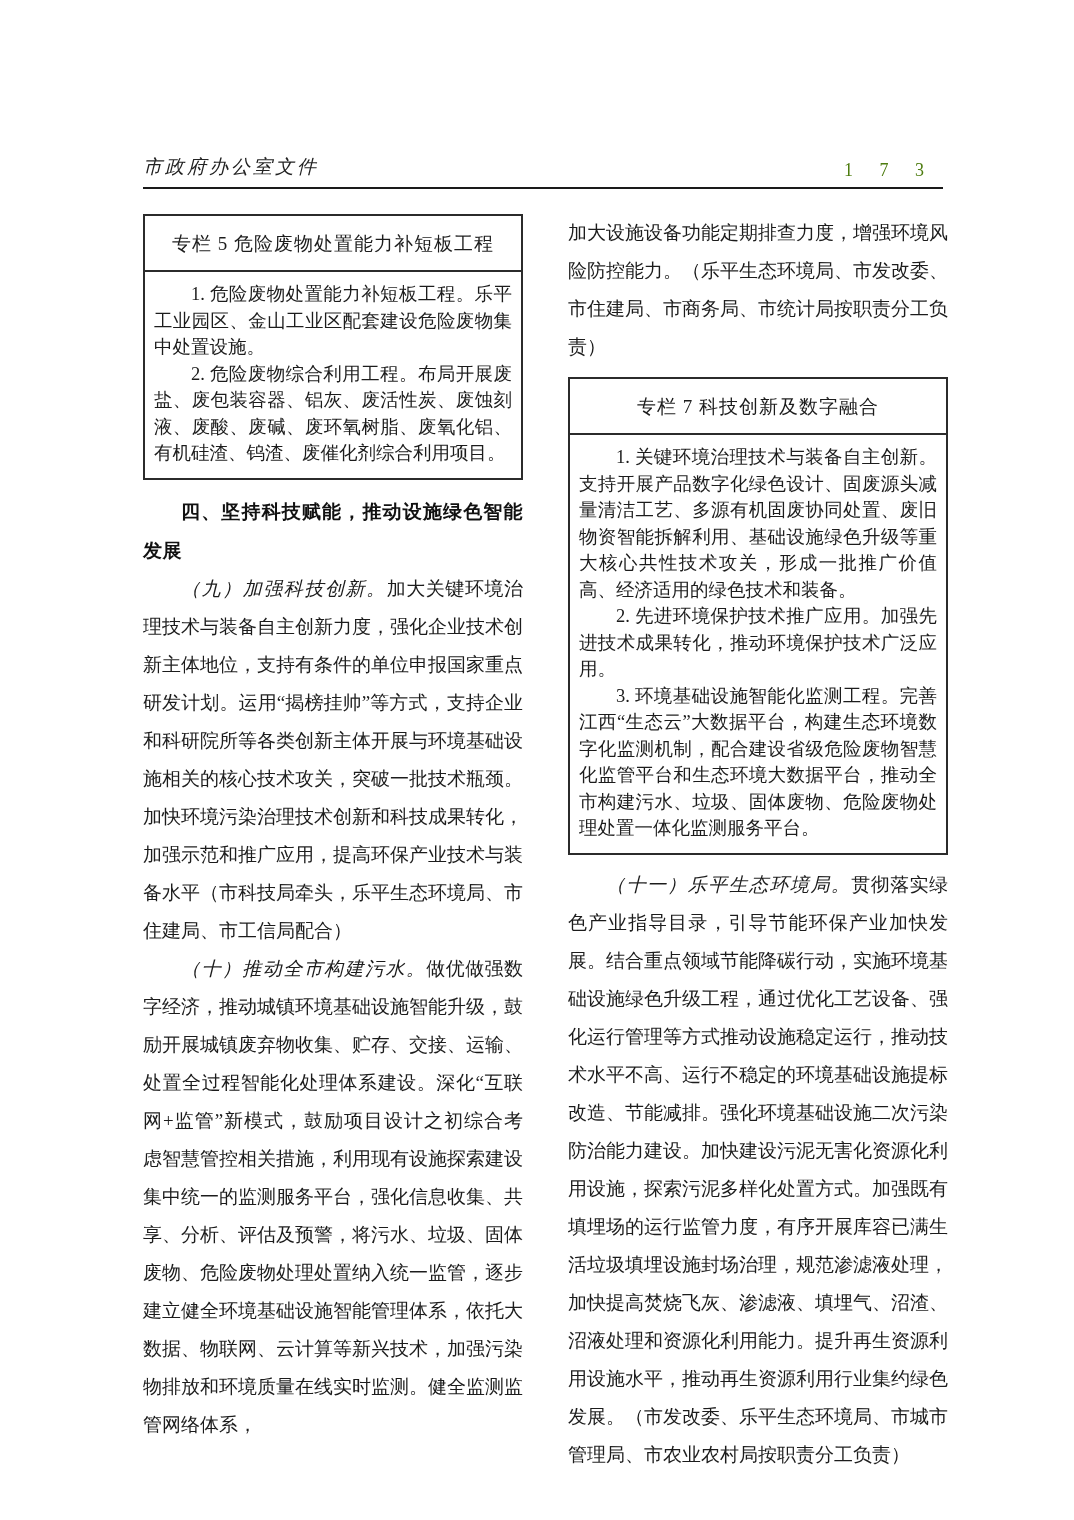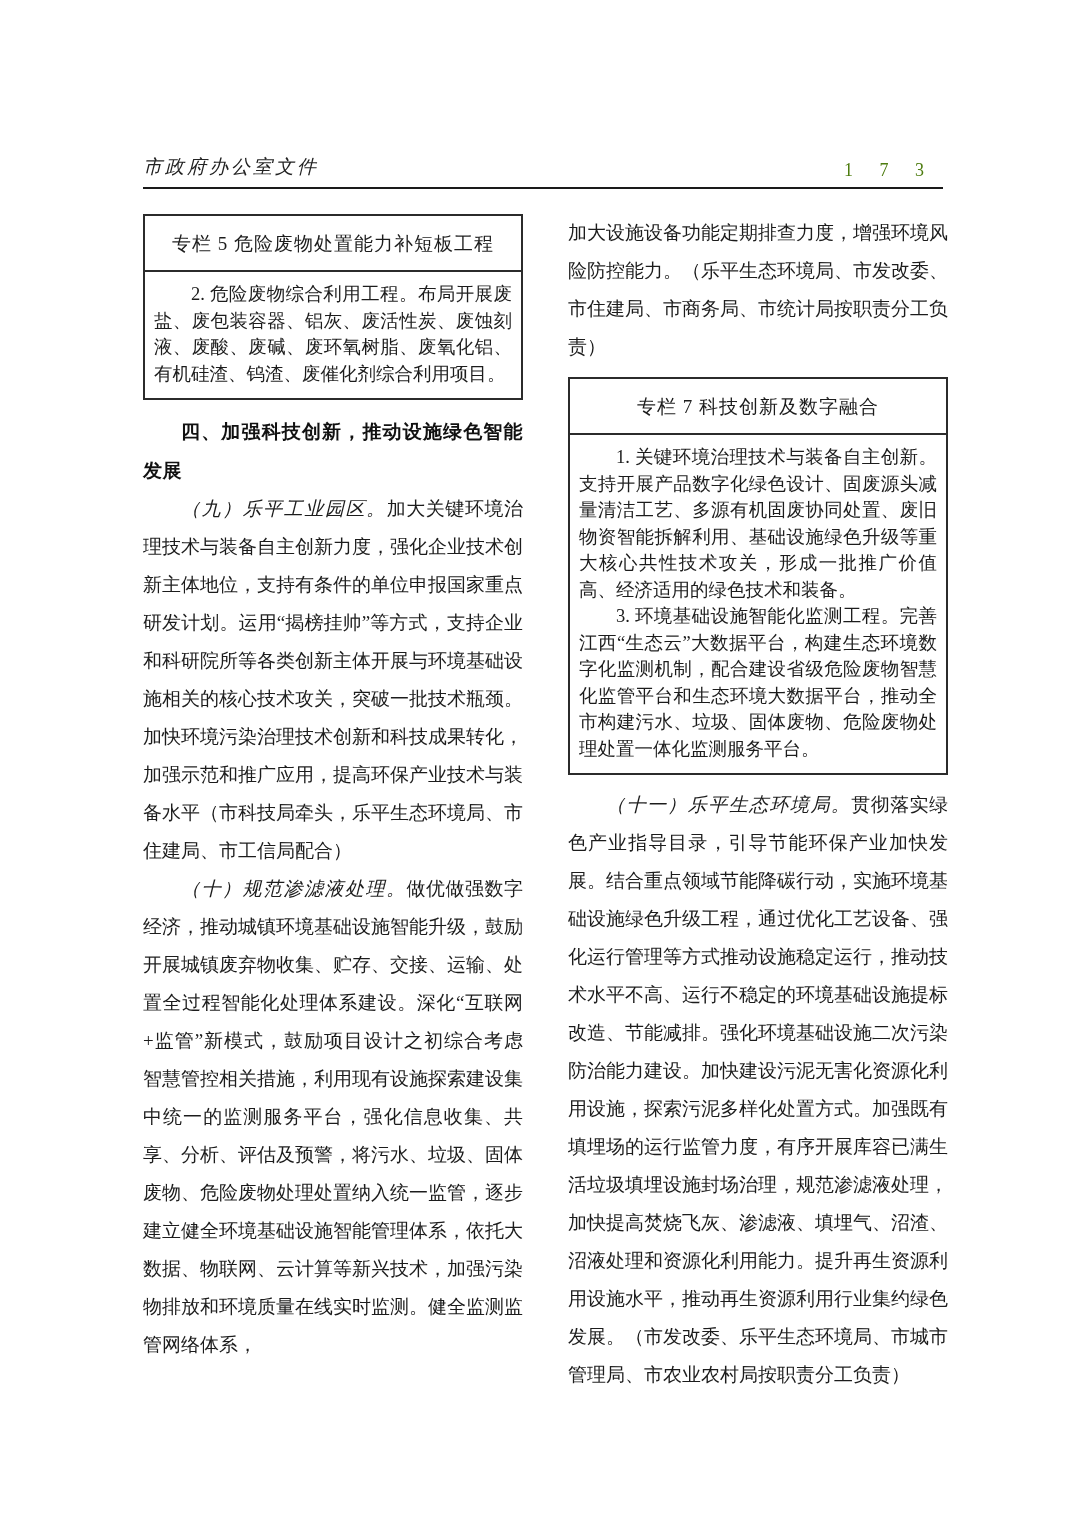--- a/index.html
+++ b/index.html
@@ -113,40 +113,42 @@
     <span class="doc-type">市政府办公室文件</span>
     <span class="page-number">1 7 3</span>
   </div>
   <div class="header-rule"></div>
 
   <div class="col col-left">
 
     <div class="info-box">
       <div class="box-title">专栏 5  危险废物处置能力补短板工程</div>
       <div class="box-body">
+        <p class="box-item">1. 危险废物处置能力补短板工程。乐平工业园区、金山工业区配套建设危险废物集中处置设施。</p>
         <p class="box-item">2. 危险废物综合利用工程。布局开展废盐、废包装容器、铝灰、废活性炭、废蚀刻液、废酸、废碱、废环氧树脂、废氧化铝、有机硅渣、钨渣、废催化剂综合利用项目。</p>
       </div>
     </div>
 
-    <h2 class="section-heading">四、加强科技创新，推动设施绿色智能发展</h2>
+    <h2 class="section-heading">四、坚持科技赋能，推动设施绿色智能发展</h2>
 
-    <p class="body-para"><span class="lead">（九）乐平工业园区。</span><span>加大关键环境治理技术与装备自主创新力度，强化企业技术创新主体地位，支持有条件的单位申报国家重点研发计划。运用“揭榜挂帅”等方式，支持企业和科研院所等各类创新主体开展与环境基础设施相关的核心技术攻关，突破一批技术瓶颈。加快环境污染治理技术创新和科技成果转化，加强示范和推广应用，提高环保产业技术与装备水平（市科技局牵头，乐平生态环境局、市住建局、市工信局配合）</span></p>
+    <p class="body-para"><span class="lead">（九）加强科技创新。</span><span>加大关键环境治理技术与装备自主创新力度，强化企业技术创新主体地位，支持有条件的单位申报国家重点研发计划。运用“揭榜挂帅”等方式，支持企业和科研院所等各类创新主体开展与环境基础设施相关的核心技术攻关，突破一批技术瓶颈。加快环境污染治理技术创新和科技成果转化，加强示范和推广应用，提高环保产业技术与装备水平（市科技局牵头，乐平生态环境局、市住建局、市工信局配合）</span></p>
 
-    <p class="body-para"><span class="lead">（十）规范渗滤液处理。</span><span>做优做强数字经济，推动城镇环境基础设施智能升级，鼓励开展城镇废弃物收集、贮存、交接、运输、处置全过程智能化处理体系建设。深化“互联网+监管”新模式，鼓励项目设计之初综合考虑智慧管控相关措施，利用现有设施探索建设集中统一的监测服务平台，强化信息收集、共享、分析、评估及预警，将污水、垃圾、固体废物、危险废物处理处置纳入统一监管，逐步建立健全环境基础设施智能管理体系，依托大数据、物联网、云计算等新兴技术，加强污染物排放和环境质量在线实时监测。健全监测监管网络体系，</span></p>
+    <p class="body-para"><span class="lead">（十）推动全市构建污水。</span><span>做优做强数字经济，推动城镇环境基础设施智能升级，鼓励开展城镇废弃物收集、贮存、交接、运输、处置全过程智能化处理体系建设。深化“互联网+监管”新模式，鼓励项目设计之初综合考虑智慧管控相关措施，利用现有设施探索建设集中统一的监测服务平台，强化信息收集、共享、分析、评估及预警，将污水、垃圾、固体废物、危险废物处理处置纳入统一监管，逐步建立健全环境基础设施智能管理体系，依托大数据、物联网、云计算等新兴技术，加强污染物排放和环境质量在线实时监测。健全监测监管网络体系，</span></p>
 
   </div>
 
   <div class="col col-right">
 
     <p class="body-para continuation">加大设施设备功能定期排查力度，增强环境风险防控能力。（乐平生态环境局、市发改委、市住建局、市商务局、市统计局按职责分工负责）</p>
 
     <div class="info-box mt">
       <div class="box-title">专栏 7  科技创新及数字融合</div>
       <div class="box-body">
         <p class="box-item">1. 关键环境治理技术与装备自主创新。支持开展产品数字化绿色设计、固废源头减量清洁工艺、多源有机固废协同处置、废旧物资智能拆解利用、基础设施绿色升级等重大核心共性技术攻关，形成一批推广价值高、经济适用的绿色技术和装备。</p>
+        <p class="box-item">2. 先进环境保护技术推广应用。加强先进技术成果转化，推动环境保护技术广泛应用。</p>
         <p class="box-item">3. 环境基础设施智能化监测工程。完善江西“生态云”大数据平台，构建生态环境数字化监测机制，配合建设省级危险废物智慧化监管平台和生态环境大数据平台，推动全市构建污水、垃圾、固体废物、危险废物处理处置一体化监测服务平台。</p>
       </div>
     </div>
 
     <p class="body-para mt"><span class="lead">（十一）乐平生态环境局。</span><span>贯彻落实绿色产业指导目录，引导节能环保产业加快发展。结合重点领域节能降碳行动，实施环境基础设施绿色升级工程，通过优化工艺设备、强化运行管理等方式推动设施稳定运行，推动技术水平不高、运行不稳定的环境基础设施提标改造、节能减排。强化环境基础设施二次污染防治能力建设。加快建设污泥无害化资源化利用设施，探索污泥多样化处置方式。加强既有填埋场的运行监管力度，有序开展库容已满生活垃圾填埋设施封场治理，规范渗滤液处理，加快提高焚烧飞灰、渗滤液、填埋气、沼渣、沼液处理和资源化利用能力。提升再生资源利用设施水平，推动再生资源利用行业集约绿色发展。（市发改委、乐平生态环境局、市城市管理局、市农业农村局按职责分工负责）</span></p>
 
   </div>
 
 </div>
 

